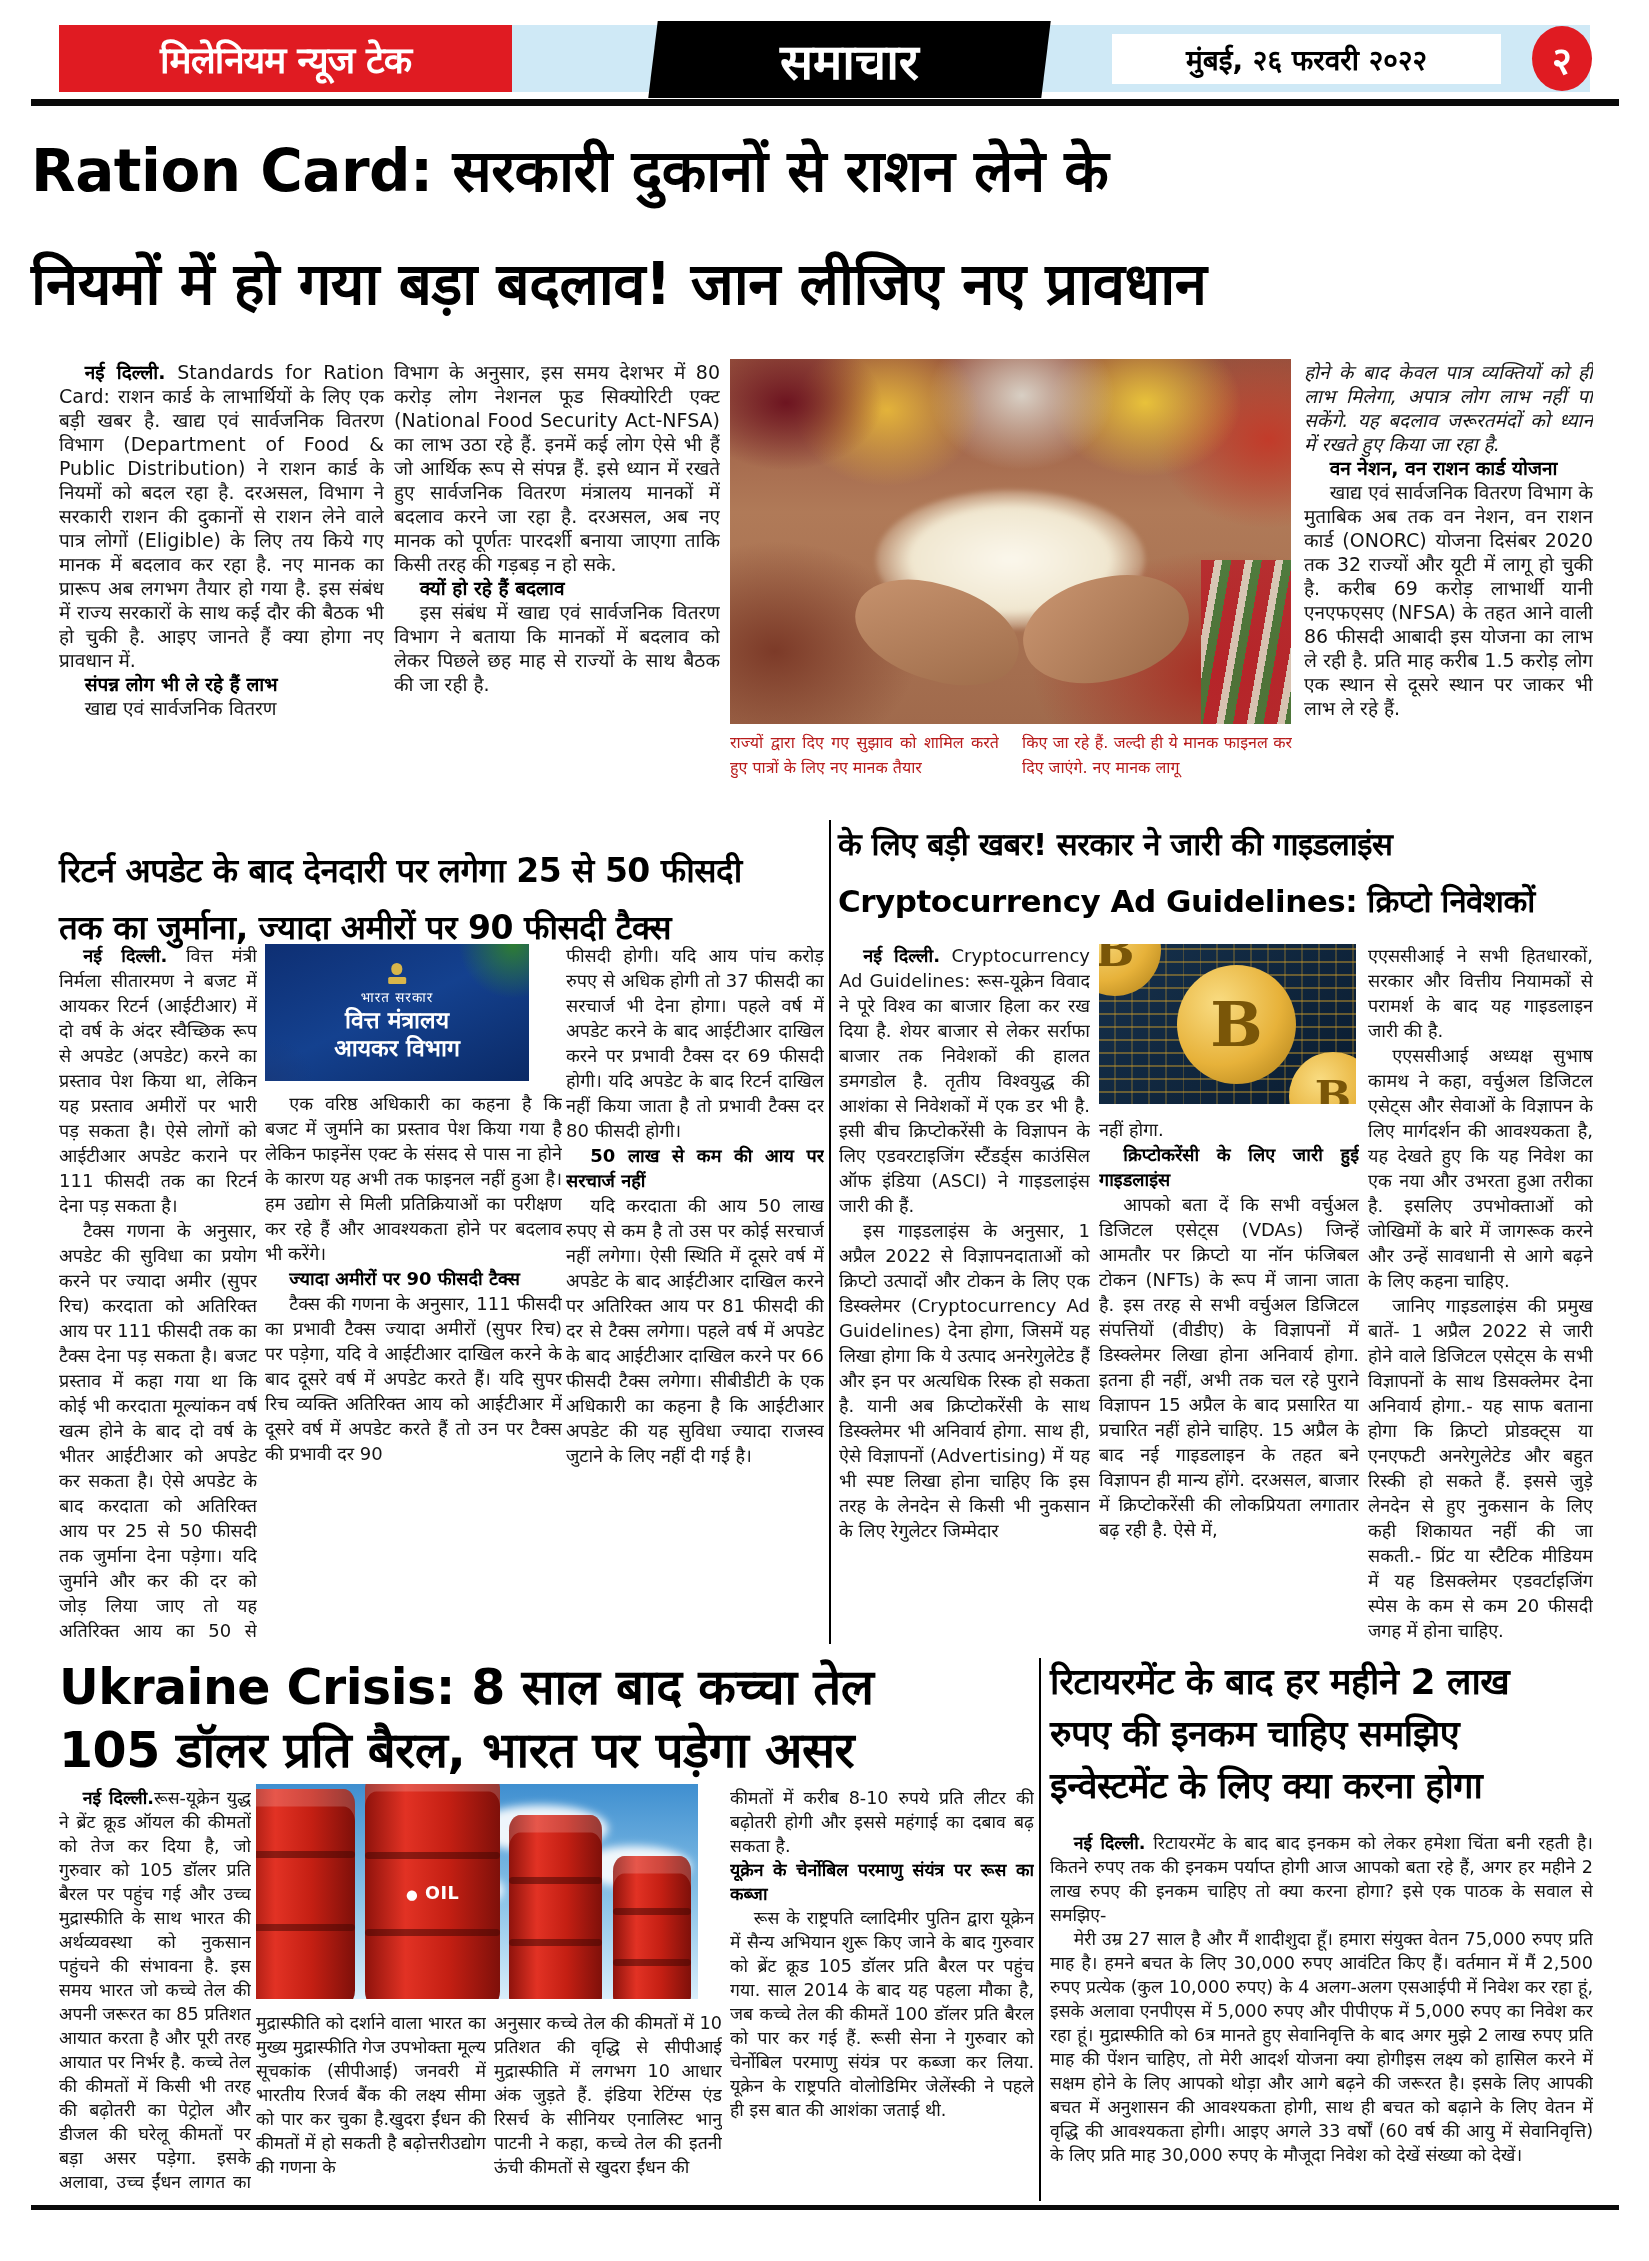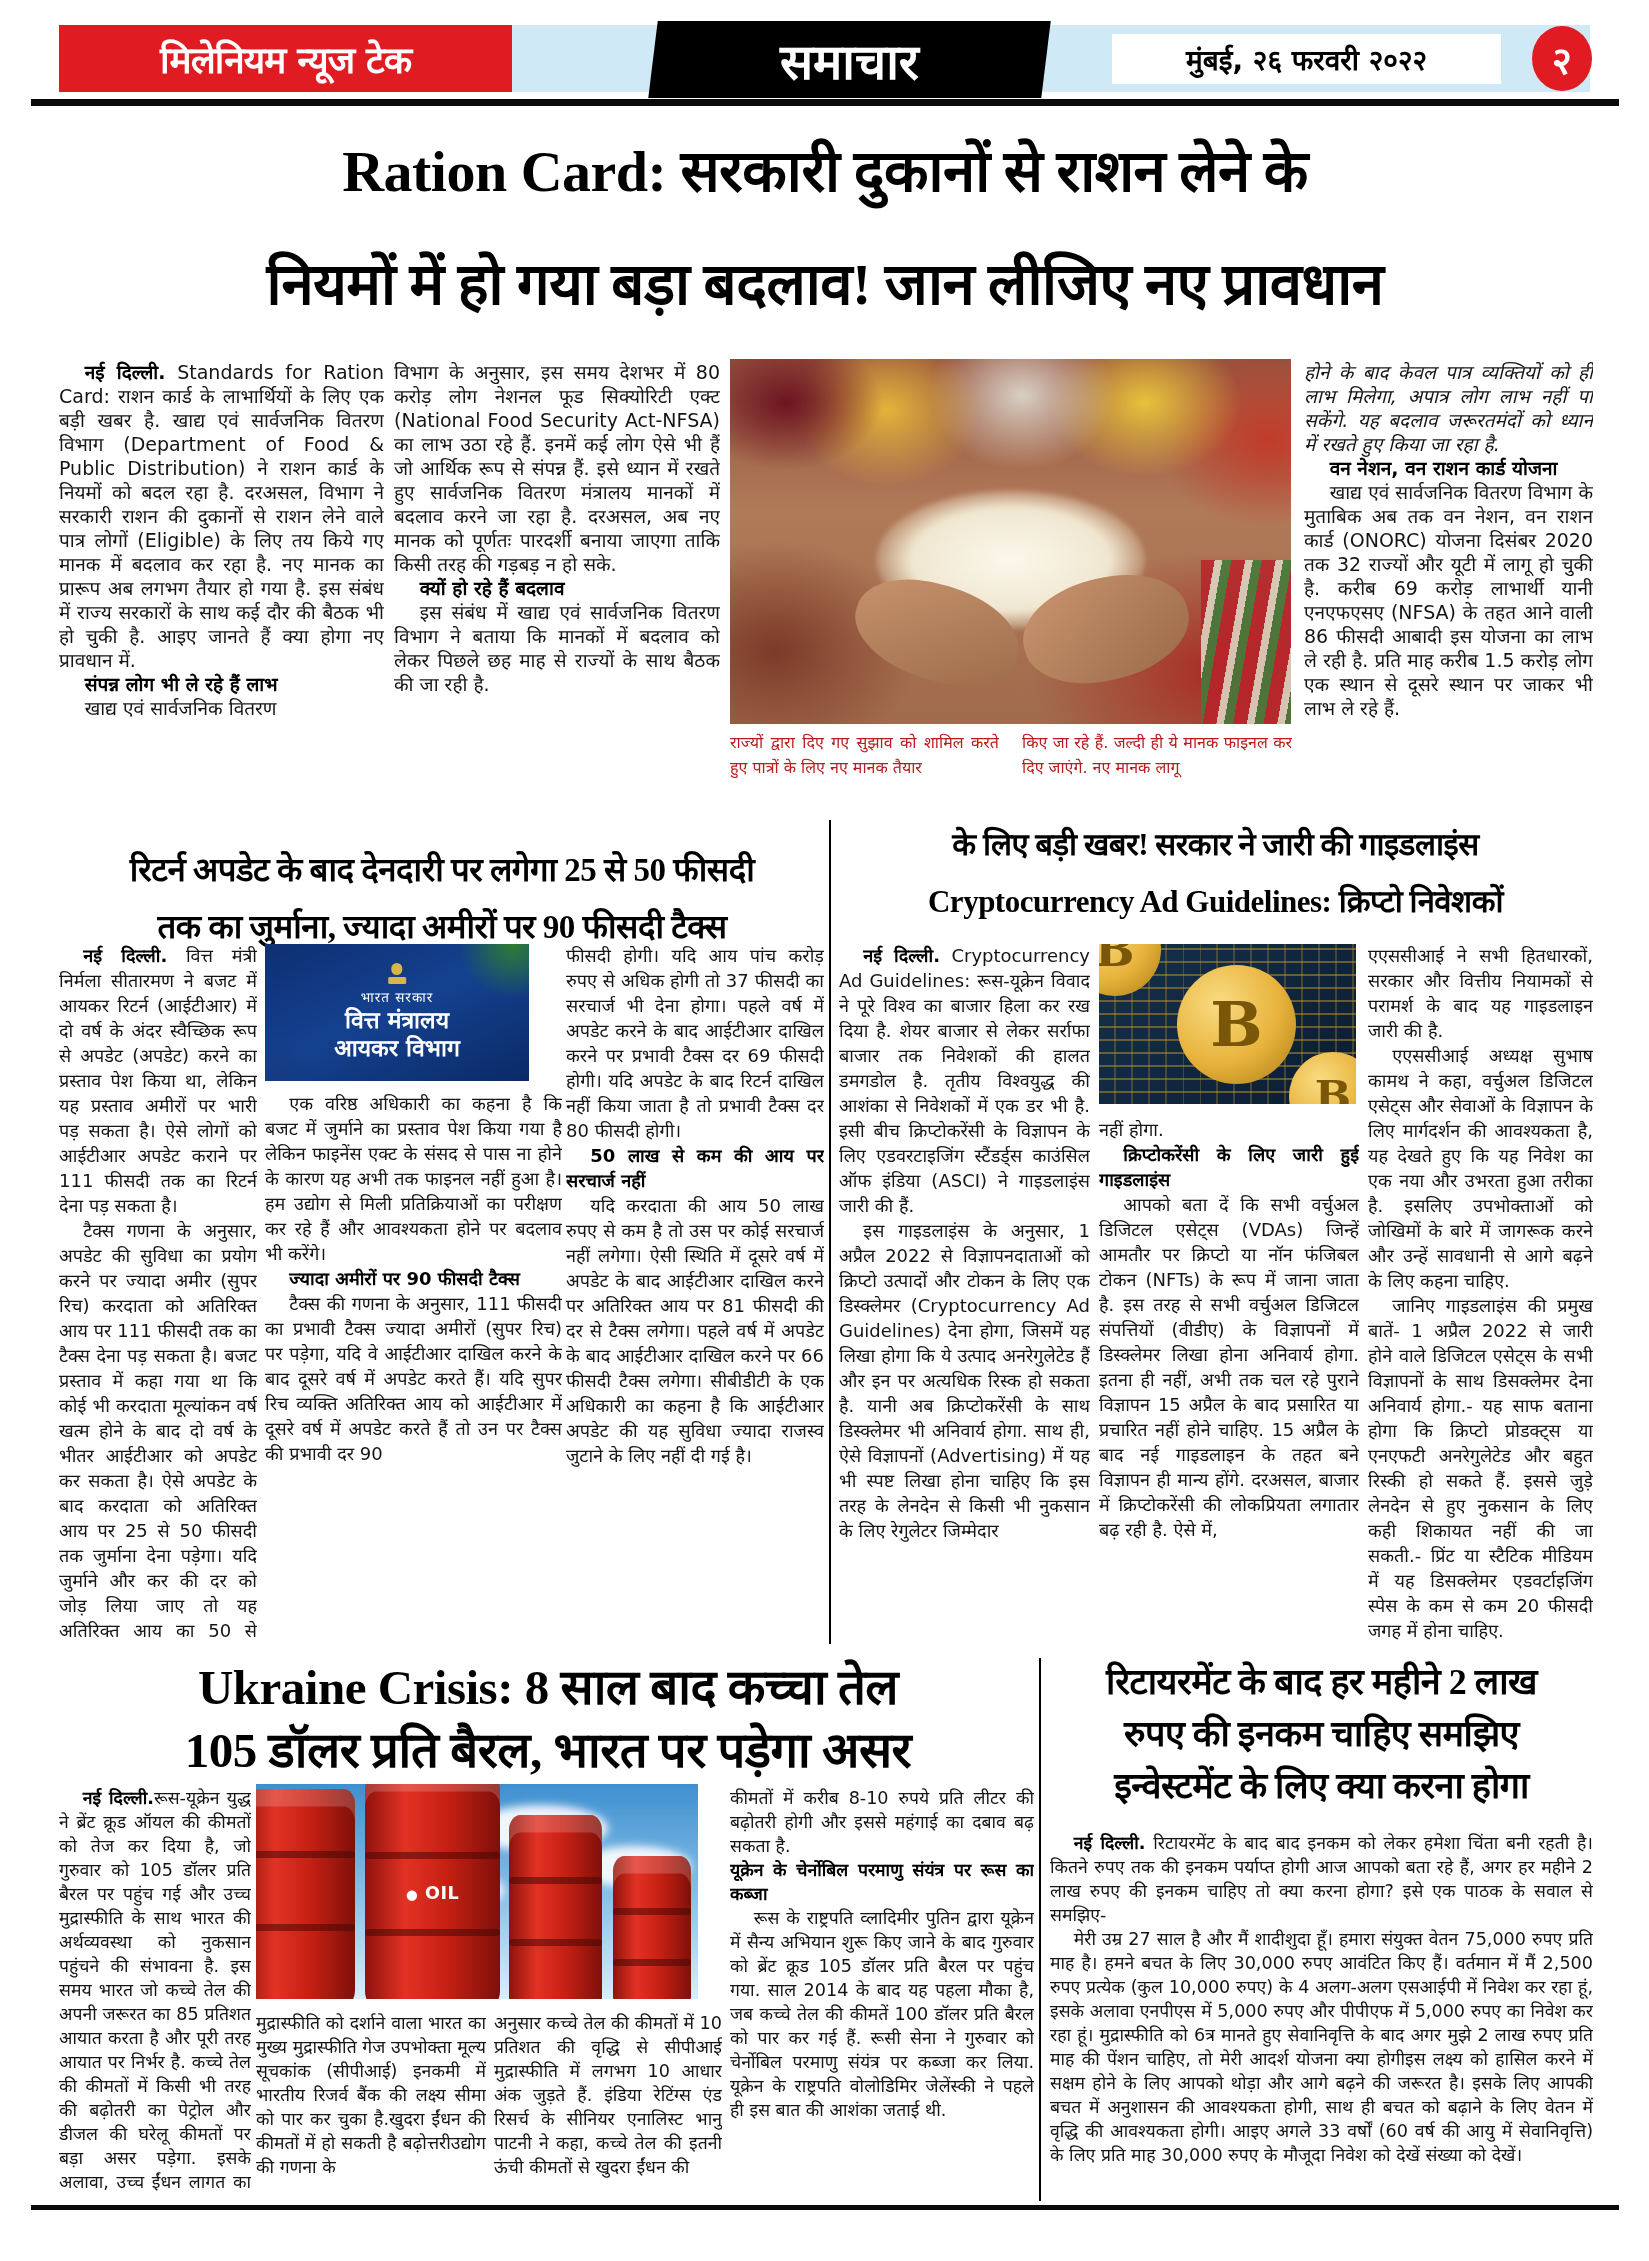--- a/index.html
+++ b/index.html
@@ -11,21 +11,21 @@
   .brand-box{left:59px;top:25px;width:453px;height:67px;background:#e01b22;display:flex;align-items:center;justify-content:center;}
   .brand-box span{color:#fff;font-weight:800;font-size:37px;letter-spacing:-1px;}
   .section-flag{left:653px;top:21px;width:393px;height:77px;background:#000;transform:skewX(-7deg);display:flex;align-items:center;justify-content:center;}
   .section-flag span{color:#fff;font-weight:800;font-size:49px;transform:skewX(7deg);}
   .date-box{left:1112px;top:34px;width:389px;height:50px;background:#ffffff;display:flex;align-items:center;justify-content:center;}
   .date-box span{color:#000;font-weight:700;font-size:28px;}
   .page-circle{left:1532px;top:26px;width:60px;height:65px;background:#e01b22;border-radius:50%;display:flex;align-items:center;justify-content:center;}
   .page-circle span{color:#fff;font-weight:700;font-size:38px;}
   .rule{background:#0a0a0a;}
   
-  .hl{color:#000;font-weight:800;text-align:center;letter-spacing:-0.5px;white-space:nowrap;font-family:Liberation Serif, serif;}
+  .hl{color:#000;font-weight:800;letter-spacing:-0.5px;white-space:nowrap;}
   .hl-ration{font-size:58px;line-height:113px;}
   .hl-mid{font-size:33px;line-height:57px;}
   .hl-crypto{font-size:31px;line-height:57px;}
   .hl-ukr{font-size:49px;line-height:63px;}
   .hl-ret{font-size:36px;line-height:52px;}
   
   .col{text-align:justify;overflow:hidden;color:#141414;}
   .col p{margin:0;text-indent:1.35em;}
   .subhead{font-weight:800;color:#000;margin:0;text-indent:1.2em;}
   b.lead{font-weight:800;color:#000;}
@@ -238,21 +238,21 @@
       <div class="ring" style="top:62px;"></div>
       <div class="ring" style="top:124px;"></div>
     </div>
     <div class="barrel" style="left:357px;top:72px;width:78px;height:155px;">
       <div class="ring" style="top:52px;"></div>
       <div class="ring" style="top:103px;"></div>
     </div>
   </div>
 
   <div class="abs col f-ukr" style="left:256px;top:2011px;width:230px;height:188px;">
-    <p style="text-indent:0;">मुद्रास्फीति को दर्शाने वाला भारत का मुख्य मुद्रास्फीति गेज उपभोक्ता मूल्य सूचकांक (सीपीआई) इनकमी में भारतीय रिजर्व बैंक की लक्ष्य सीमा को पार कर चुका है.खुदरा ईंधन की कीमतों में हो सकती है बढ़ोत्तरीउद्योग की गणना के</p>
+    <p style="text-indent:0;">मुद्रास्फीति को दर्शाने वाला भारत का मुख्य मुद्रास्फीति गेज उपभोक्ता मूल्य सूचकांक (सीपीआई) जनवरी में भारतीय रिजर्व बैंक की लक्ष्य सीमा को पार कर चुका है.खुदरा ईंधन की कीमतों में हो सकती है बढ़ोत्तरीउद्योग की गणना के</p>
   </div>
 
   <div class="abs col f-ukr" style="left:494px;top:2011px;width:228px;height:188px;">
     <p style="text-indent:0;">अनुसार कच्चे तेल की कीमतों में 10 प्रतिशत की वृद्धि से सीपीआई मुद्रास्फीति में लगभग 10 आधार अंक जुड़ते हैं. इंडिया रेटिंग्स एंड रिसर्च के सीनियर एनालिस्ट भानु पाटनी ने कहा, कच्चे तेल की इतनी ऊंची कीमतों से खुदरा ईंधन की</p>
   </div>
 
   <div class="abs col f-ukr" style="left:730px;top:1786px;width:304px;height:414px;">
     <p style="text-indent:0;">कीमतों में करीब 8-10 रुपये प्रति लीटर की बढ़ोतरी होगी और इससे महंगाई का दबाव बढ़ सकता है.</p>
     <p class="subhead" style="text-indent:0;">यूक्रेन के चेर्नोबिल परमाणु संयंत्र पर रूस का कब्जा</p>
     <p>रूस के राष्ट्रपति व्लादिमीर पुतिन द्वारा यूक्रेन में सैन्य अभियान शुरू किए जाने के बाद गुरुवार को ब्रेंट क्रूड 105 डॉलर प्रति बैरल पर पहुंच गया. साल 2014 के बाद यह पहला मौका है, जब कच्चे तेल की कीमतें 100 डॉलर प्रति बैरल को पार कर गई हैं. रूसी सेना ने गुरुवार को चेर्नोबिल परमाणु संयंत्र पर कब्जा कर लिया. यूक्रेन के राष्ट्रपति वोलोडिमिर जेलेंस्की ने पहले ही इस बात की आशंका जताई थी.</p>

